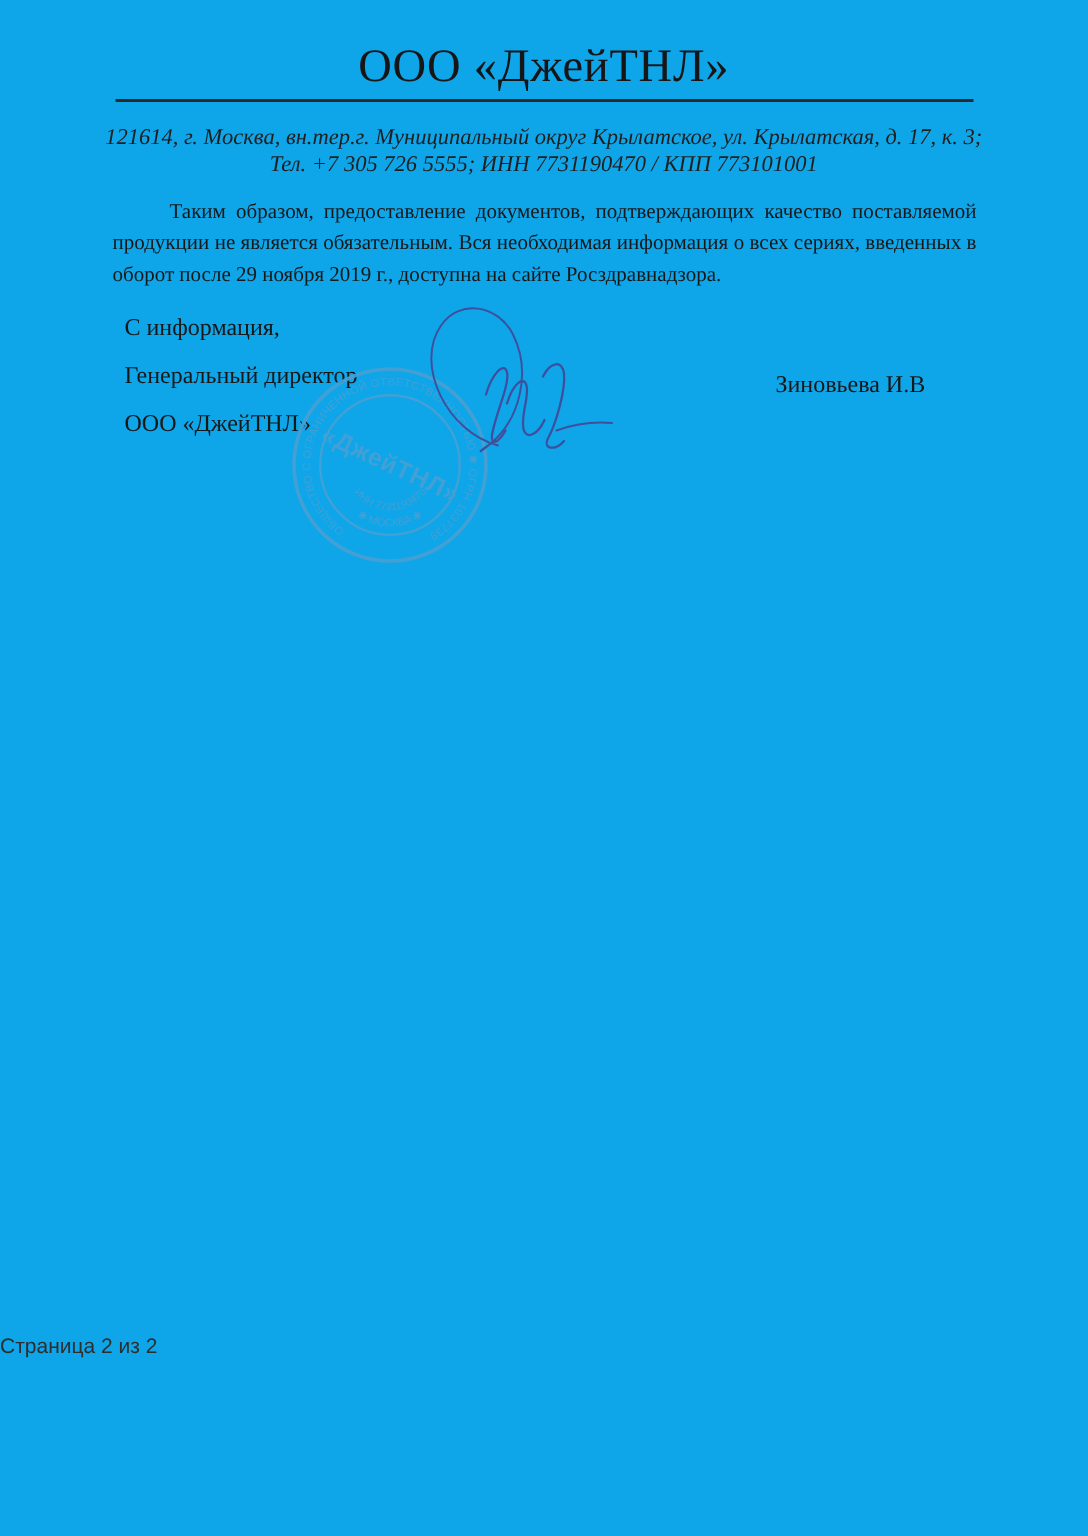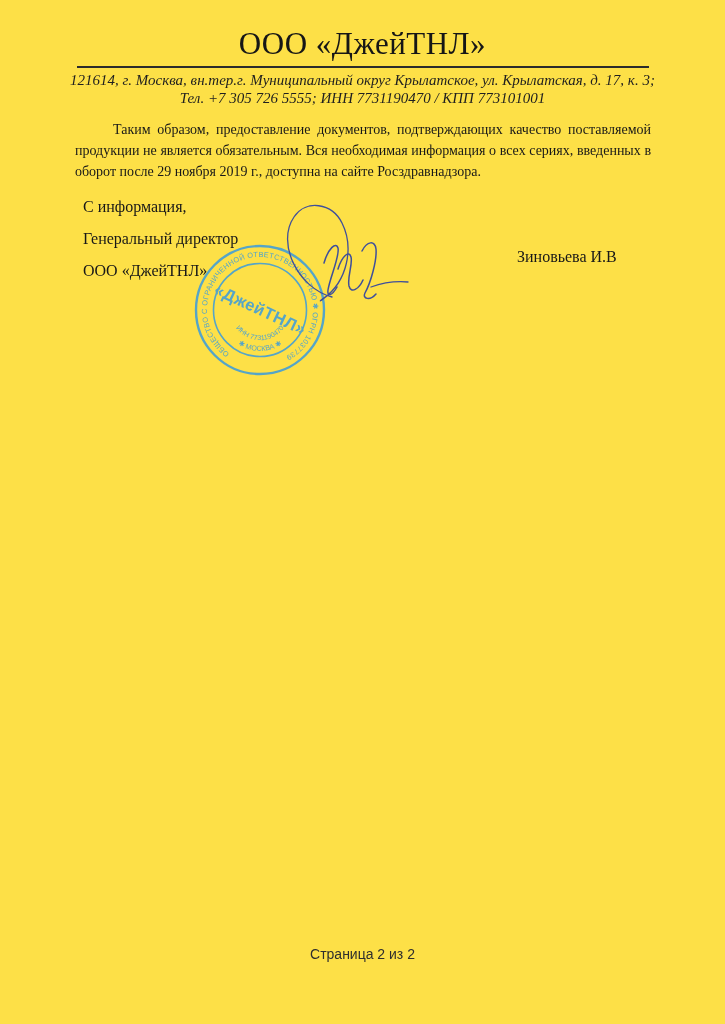--- a/index.html
+++ b/index.html
@@ -1,38 +1,38 @@
 <!DOCTYPE html>
 <html><head>
 <meta charset="utf-8">
 <style>
   html,body { margin:0; padding:0; background:#ffffff; }
   body { width:725px; height:1024px; font-family:"Liberation Serif", serif; }
-  .page { position:relative; width:725px; height:1024px; background:#fde047; overflow:hidden; color:#1d1d1d; }
+  .page { position:relative; width:725px; height:1024px; background:#0ea5e9; overflow:hidden; color:#1d1d1d; }
 
   .company-title { margin:0; padding-top:26px; text-align:center; font-size:31px; font-weight:400; letter-spacing:0.5px; color:#161616; }
   .header-rule { width:572px; margin:4px auto 0 auto; border:none; border-top:2.5px solid #2b2b2b; }
   .address { text-align:center; font-style:italic; font-size:15px; line-height:18px; color:#1f1f1f; }
-  .address.first { margin-top:3px;font-style:italic; }
+  .address.first { margin-top:15px;font-style:italic; }
 
   .body-paragraph { width:576px; margin:13px 8px 0 75px; text-align:justify; text-indent:38px; font-size:14px; line-height:20.8px; color:#181818; }
 
   .closing { margin:16px 0 0 83px; font-size:16px; color:#181818; }
   .closing .line { height:32px; }
 
   .signer-name { position:absolute; left:517px; top:248px; font-size:16px; color:#181818; }
 
   .stamp { position:absolute; left:185px; top:235px; width:150px; height:150px; opacity:0.92; pointer-events:none; }
   .stamp text, .stamp textPath { font-family:"Liberation Sans", sans-serif; fill:#47a0d4; }
   .stamp circle { fill:none; stroke:#47a0d4; }
 
   .signature { position:absolute; left:268px; top:193px; width:150px; height:122px; pointer-events:none; }
   .signature path { fill:none; stroke:#3f4f9b; stroke-linecap:round; stroke-linejoin:round; }
 
-  .page-footer { position:absolute; left:0; top:946px; width:100%; text-align:center; font-family:"Liberation Sans", sans-serif; font-size:14px; color:#2e2e2e; }
+  .page-footer { position:absolute; left:0; top:889px; width:100%; font-family:"Liberation Sans", sans-serif; font-size:14px; color:#2e2e2e; }
 </style>
 </head>
 <body>
 
 <div class="page">
 
   <div>
     <h1 class="company-title">ООО «ДжейТНЛ»</h1>
     <hr class="header-rule">
     <div class="address first">121614, г. Москва, вн.тер.г. Муниципальный округ Крылатское, ул. Крылатская, д. 17, к. 3;</div>

